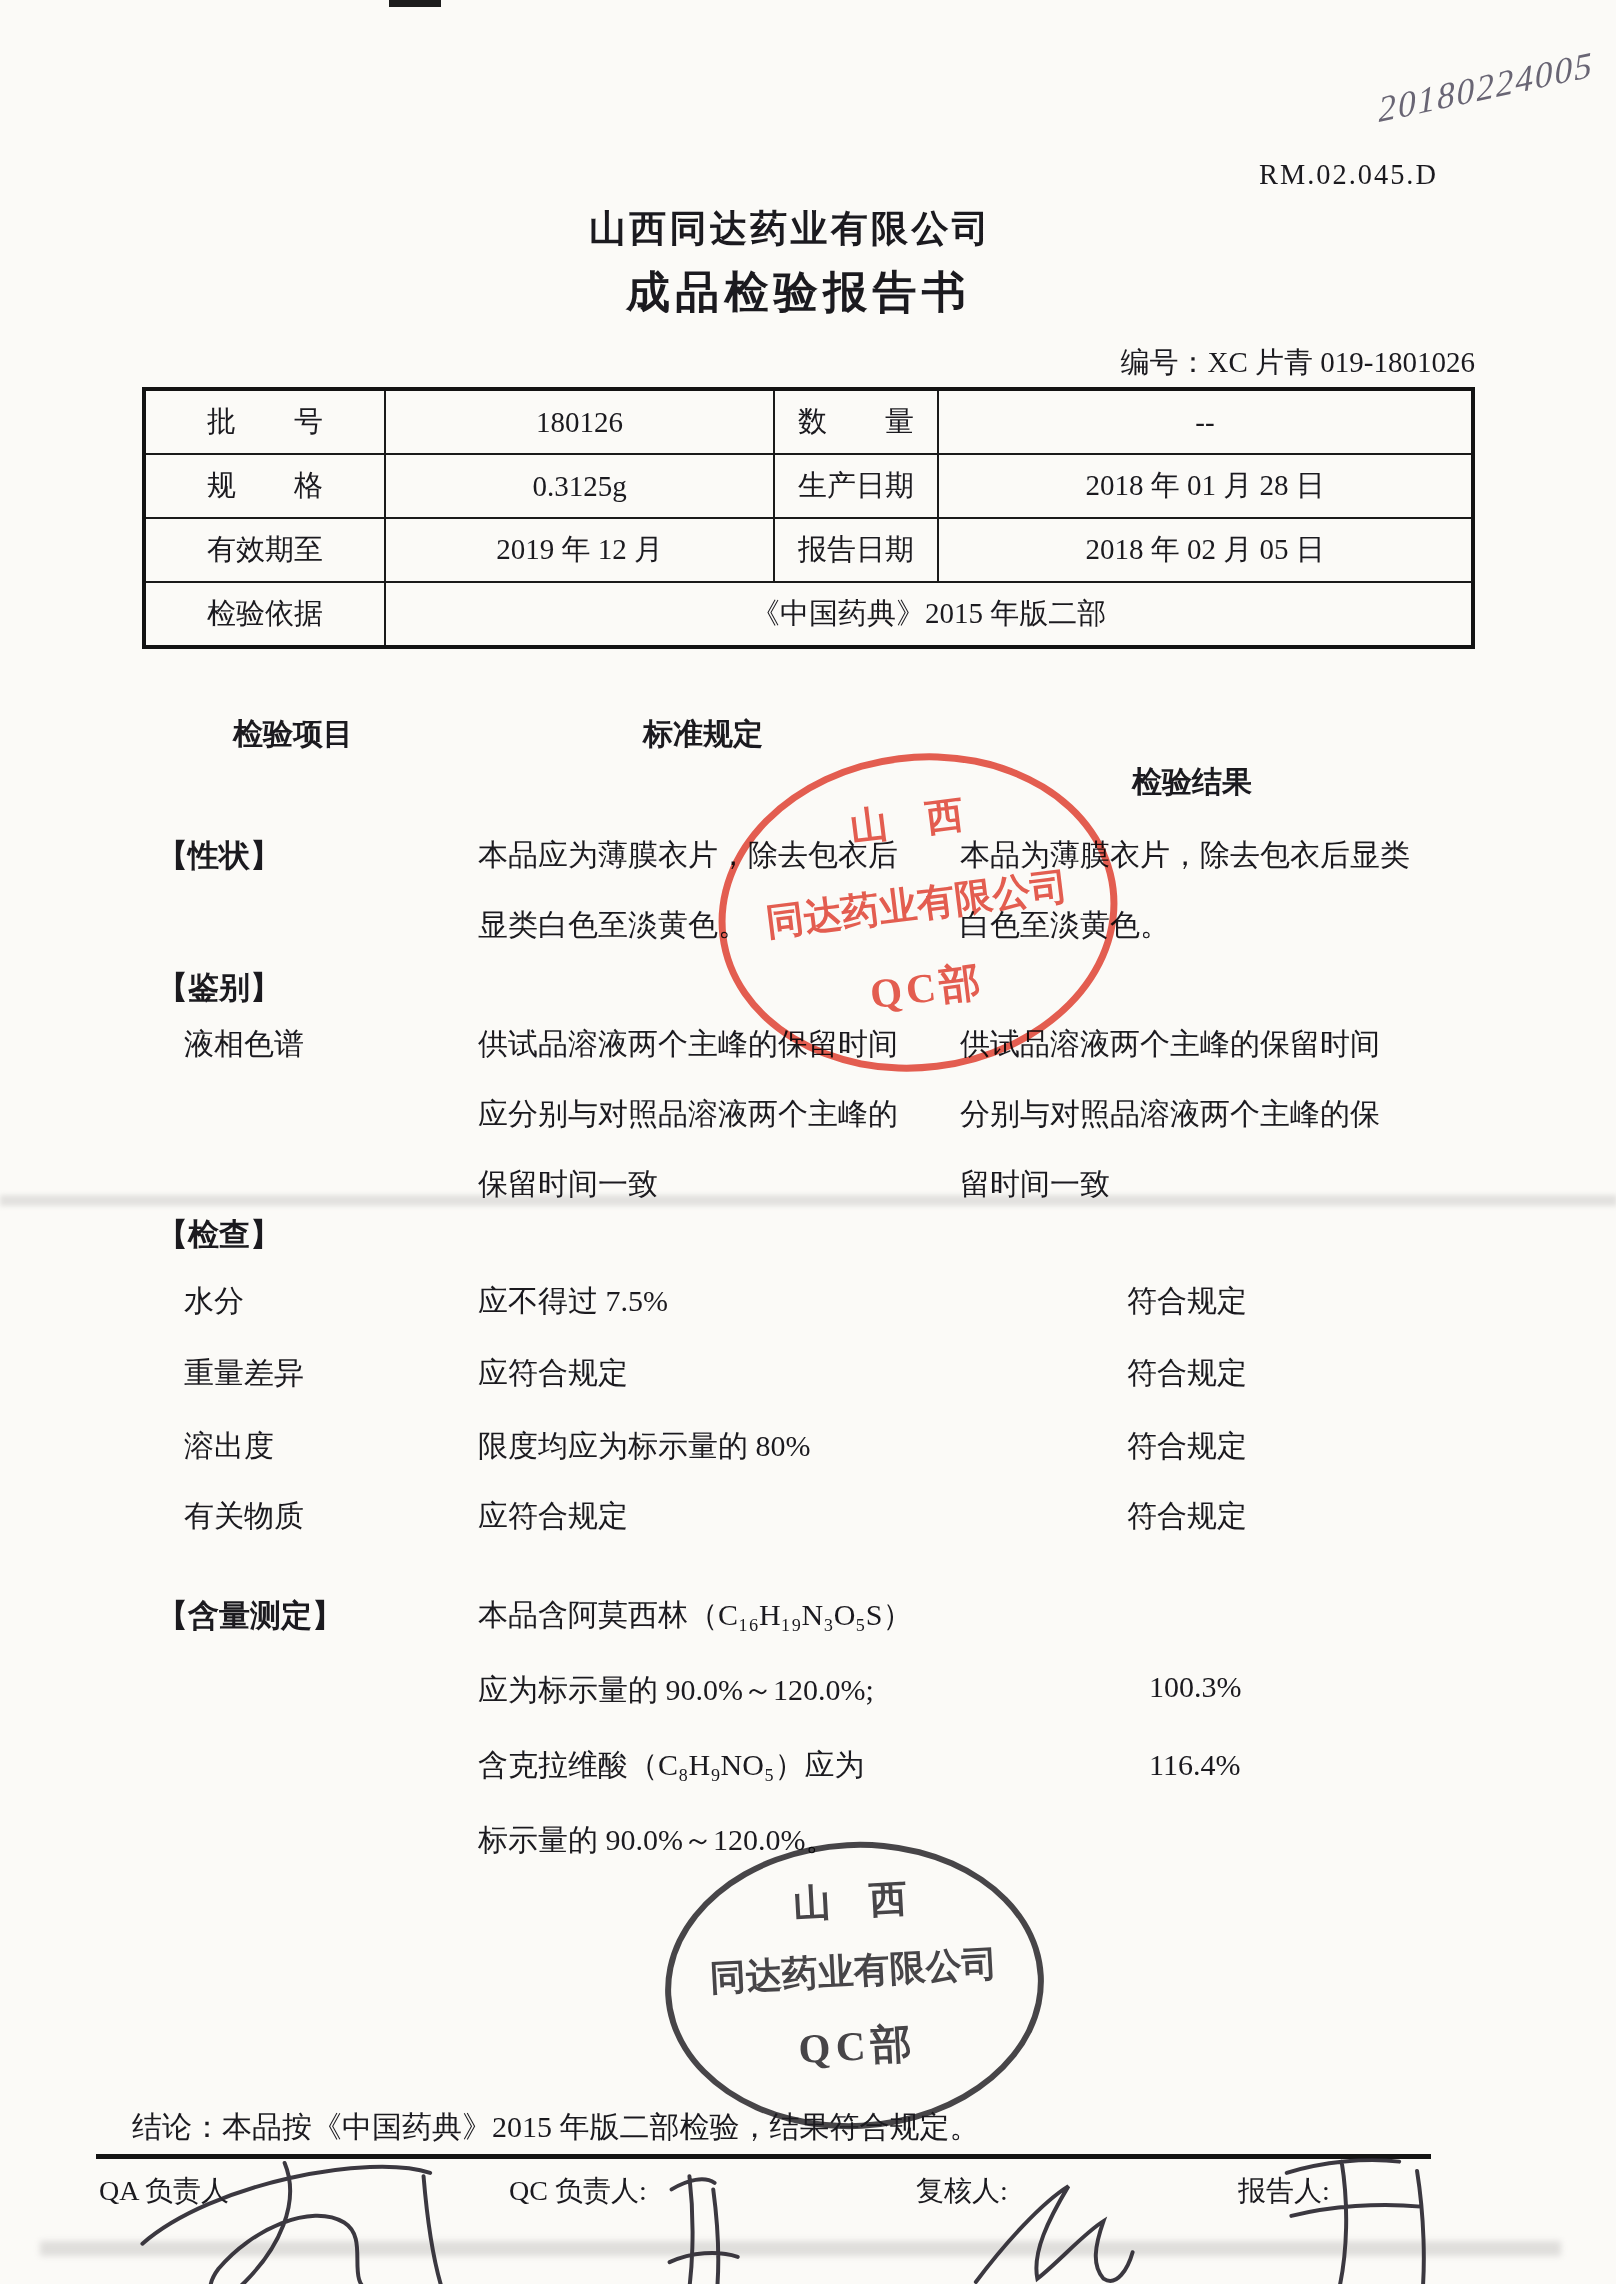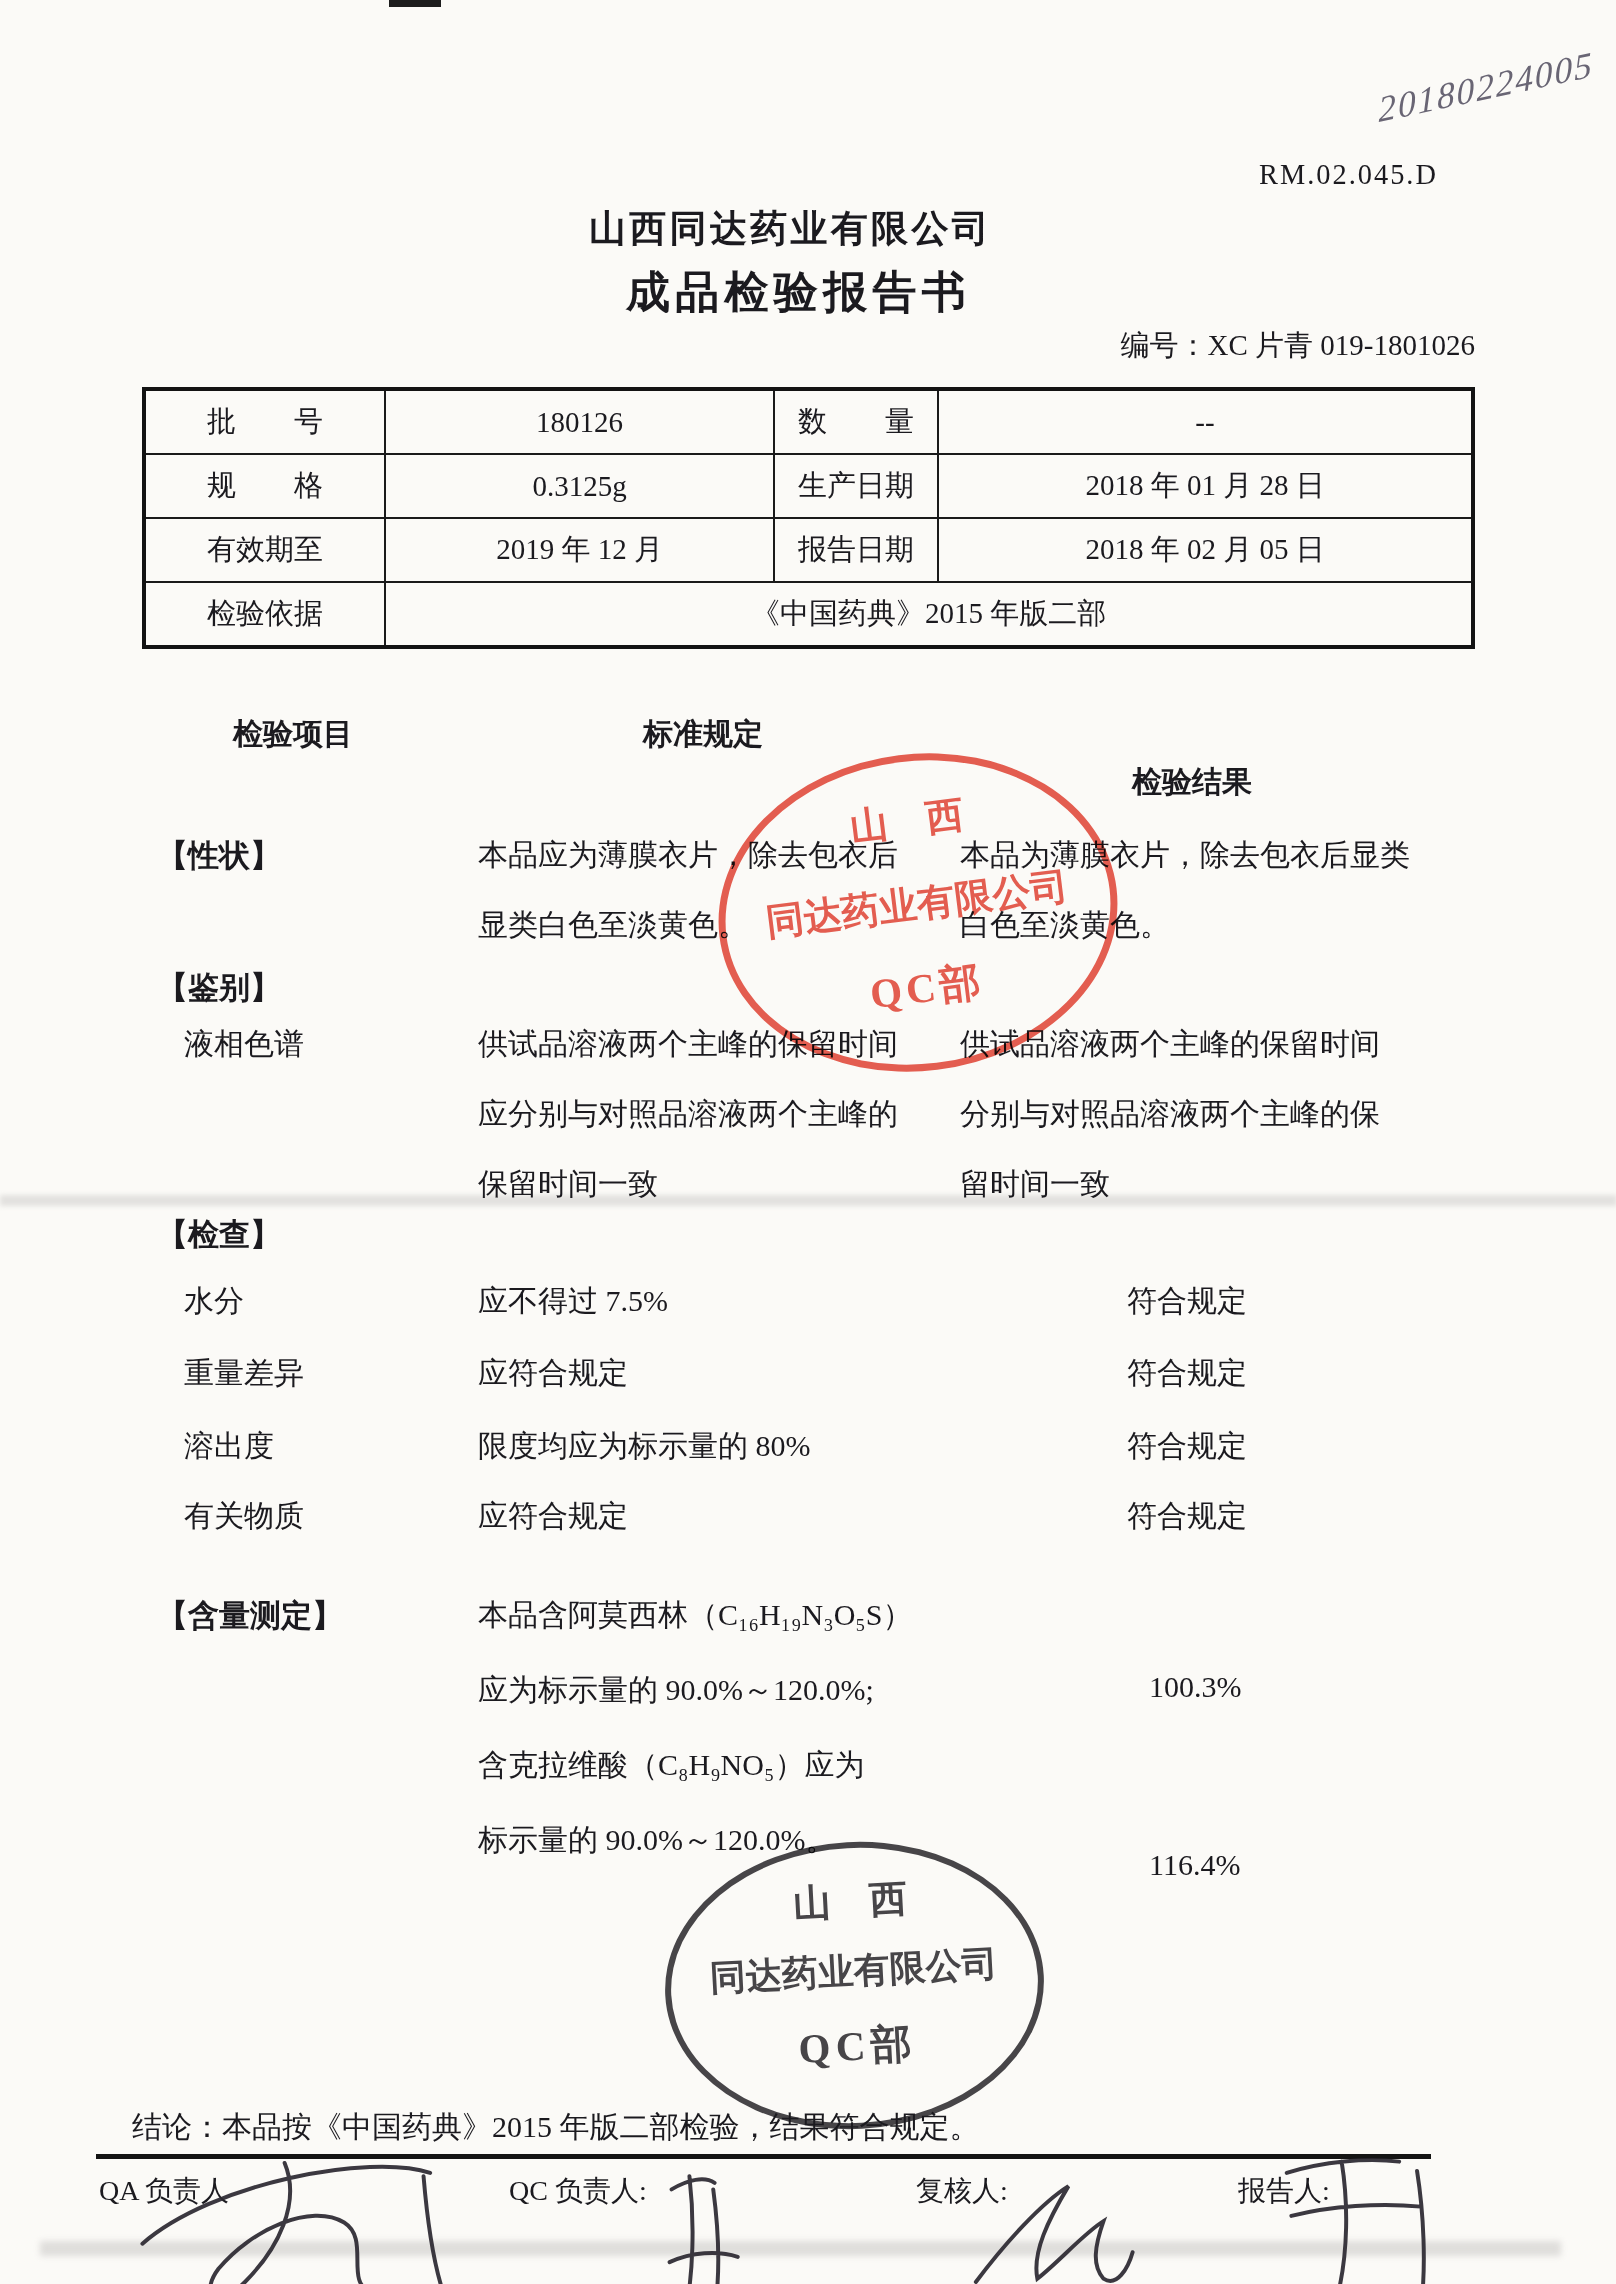--- a/index.html
+++ b/index.html
@@ -9,21 +9,21 @@
     font-family:"Liberation Serif","DejaVu Serif",serif;color:#1b1a1f;
   }
   .abs{position:absolute;white-space:nowrap;}
   .hei{font-family:"Liberation Sans","DejaVu Sans",sans-serif;font-weight:700;}
   
   .handwritten{left:1376px;top:66px;font-size:36px;font-style:italic;
     color:#504c5e;letter-spacing:2px;transform:rotate(-12deg) skewX(-10deg);opacity:.85;}
   .formcode{left:1259px;top:159px;font-size:28.4px;letter-spacing:2px;}
   .companyname{left:0;top:204px;width:1581px;text-align:center;font-size:37px;letter-spacing:3.3px;}
   .reporttitle{left:0;top:263px;width:1597px;text-align:center;font-size:44px;letter-spacing:5.3px;}
-  .reportno{top:326px;right:142px;font-size:29px;}
+  .reportno{top:343px;right:142px;font-size:29px;}
   
   table.info{position:absolute;left:142px;top:387px;width:1330px;
     border-collapse:collapse;table-layout:fixed;border:4px solid #131313;}
   table.info td{border:2.6px solid #1a1a1a;height:62px;text-align:center;
     font-size:29px;padding:0;overflow:hidden;white-space:nowrap;}
   
   .colhead{top:714px;font-size:30px;font-weight:700;}
   .ch-item{left:233px;}
   .ch-std{left:643px;}
   .ch-res{left:1132px;margin-top:48px;}
@@ -140,21 +140,21 @@
   <div class="abs bt" style="left:184px;top:1496px;">有关物质</div>
   <div class="abs bt" style="left:478px;top:1496px;">应符合规定</div>
   <div class="abs bt" style="left:1127px;top:1496px;">符合规定</div>
 
   <div class="abs sec hei" style="left:157px;top:1595px;">【含量测定】</div>
   <div class="abs bt" style="left:478px;top:1595px;">本品含阿莫西林（C₁₆H₁₉N₃O₅S）</div>
   <div class="abs bt" style="left:478px;top:1670px;">应为标示量的 90.0%～120.0%;</div>
   <div class="abs bt" style="left:478px;top:1745px;">含克拉维酸（C₈H₉NO₅）应为</div>
   <div class="abs bt" style="left:478px;top:1820px;">标示量的 90.0%～120.0%。</div>
   <div class="abs res-val" style="left:1149px;top:1670px;">100.3%</div>
-  <div class="abs res-val" style="left:1149px;top:1848px;">116.4%</div>
+  <div class="abs res-val" style="left:1149px;top:1748px;">116.4%</div>
 
   <div class="stamp red-stamp">
     <div class="ln l1">山　西</div>
     <div class="ln l2">同达药业有限公司</div>
     <div class="ln l3">QC部</div>
   </div>
 
   <div class="stamp black-stamp">
     <div class="ln l1">山　西</div>
     <div class="ln l2">同达药业有限公司</div>

